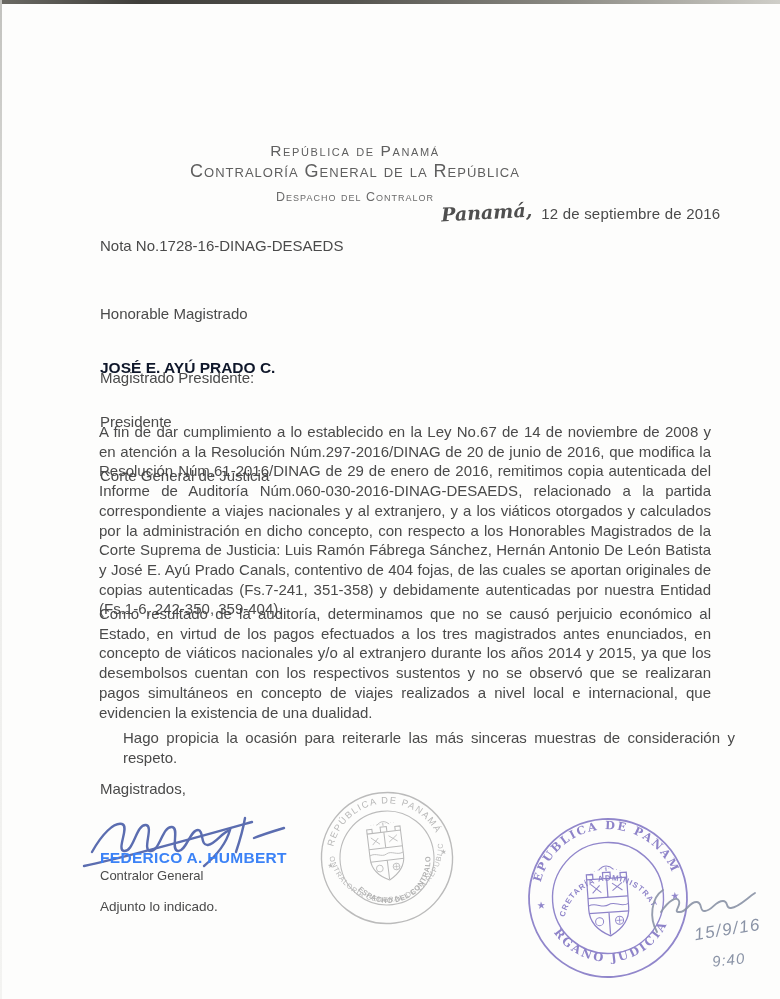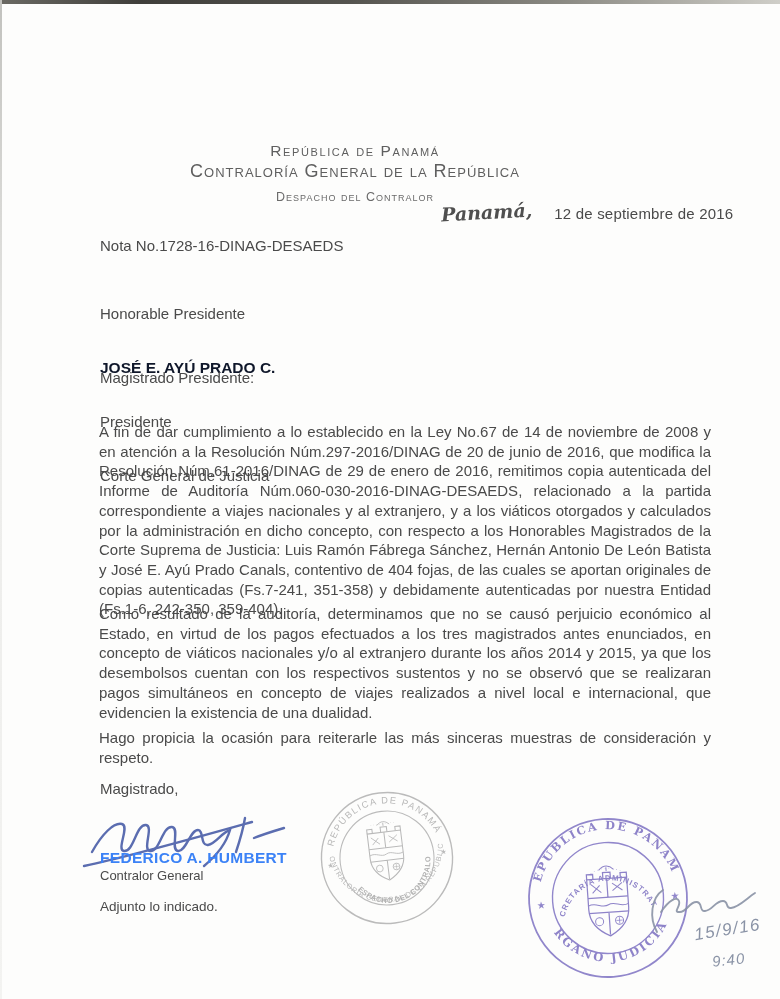--- a/index.html
+++ b/index.html
@@ -15,29 +15,29 @@
   .scan-left{left:0;top:0;width:2px;height:999px;
     background:linear-gradient(180deg,#c2c2be,#ececea 40%,#f3f3f1);}
   
   .letterhead{left:100px;top:141px;width:510px;text-align:center;color:#5f5f5f;}
   .lh1{font-variant:small-caps;font-size:15.5px;letter-spacing:1.6px;line-height:19px;}
   .lh2{font-variant:small-caps;font-size:18px;letter-spacing:1px;line-height:22px;}
   .lh3{font-variant:small-caps;font-size:12.5px;letter-spacing:1px;margin-top:8px;color:#6a6a6a;}
   .dateline{left:441px;top:201px;display:flex;align-items:baseline;}
   .place{font-family:"DejaVu Serif",serif;font-style:italic;font-weight:bold;
     font-size:19px;color:#4f4f4f;transform:rotate(-3deg);}
-  .datetxt{font-size:15px;margin-left:22px;letter-spacing:.2px;}
+  .datetxt{font-size:15px;margin-left:9px;letter-spacing:.2px;}
   
   .ref{left:100px;top:237px;font-size:15px;}
   .recipient{left:100px;top:269px;font-size:15px;line-height:18px;white-space:pre;}
   .recipient .bold{font-weight:bold;font-size:15.5px;color:#0f172a;}
   .salutation{left:100px;top:369px;font-size:15px;}
   .para{left:99px;width:612px;font-size:15px;line-height:19.7px;
     text-align:justify;text-justify:inter-word;}
-  .p1{top:422px;} .p2{top:604px;} .p3{top:728px;}
+  .p1{top:422px;} .p2{top:604px;} .p3{top:728px;margin-left:24px;}
   .closing{left:100px;top:780px;font-size:15px;}
   .signer-name{left:100px;top:849px;font-size:15.5px;font-weight:bold;color:#3b82f6;letter-spacing:.3px;}
   .signer-title{left:100px;top:868px;font-size:13px;}
   .enclosure{left:100px;top:899px;font-size:13.5px;}
   
   .sig-svg{left:82px;top:806px;}
   .seal-gray{left:317px;top:788px;transform:rotate(-7deg);opacity:.72;}
   .seal-purple{left:522px;top:812px;transform:rotate(-4deg);opacity:.88;}
   .rcv-squiggle{left:645px;top:886px;}
   .rcv-date{left:694px;top:920px;font-size:17px;font-style:italic;color:#8a93a6;
@@ -62,33 +62,33 @@
   </div>
 
   <div class="abs dateline">
     <span class="place">Panamá,</span>
     <span class="datetxt">12 de septiembre de 2016</span>
   </div>
 
   <div class="abs ref">Nota No.1728-16-DINAG-DESAEDS</div>
 
   <div class="abs recipient">
-    <div>Honorable Presidente</div>
+    <div>Honorable Magistrado</div>
     <div class="bold">JOSÉ E. AYÚ PRADO C.</div>
     <div>Presidente</div>
     <div>Corte General de Justicia</div>
   </div>
 
   <div class="abs salutation">Magistrado Presidente:</div>
 
   <div class="abs para p1">A fin de dar cumplimiento a lo establecido en la Ley No.67 de 14 de noviembre de 2008 y en atención a la Resolución Núm.297-2016/DINAG de 20 de junio de 2016, que modifica la Resolución Núm.61-2016/DINAG de 29 de enero de 2016, remitimos copia autenticada del Informe de Auditoría Núm.060-030-2016-DINAG-DESAEDS, relacionado a la partida correspondiente a viajes nacionales y al extranjero, y a los viáticos otorgados y calculados por la administración en dicho concepto, con respecto a los Honorables Magistrados de la Corte Suprema de Justicia: Luis Ramón Fábrega Sánchez, Hernán Antonio De León Batista y José E. Ayú Prado Canals, contentivo de 404 fojas, de las cuales se aportan originales de copias autenticadas (Fs.7-241, 351-358) y debidamente autenticadas por nuestra Entidad (Fs.1-6, 242-350, 359-404).</div>
   <div class="abs para p2">Como resultado de la auditoría, determinamos que no se causó perjuicio económico al Estado, en virtud de los pagos efectuados a los tres magistrados antes enunciados, en concepto de viáticos nacionales y/o al extranjero durante los años 2014 y 2015, ya que los desembolsos cuentan con los respectivos sustentos y no se observó que se realizaran pagos simultáneos en concepto de viajes realizados a nivel local e internacional, que evidencien la existencia de una dualidad.</div>
   <div class="abs para p3">Hago propicia la ocasión para reiterarle las más sinceras muestras de consideración y respeto.</div>
 
-  <div class="abs closing">Magistrado,</div>
+  <div class="abs closing">Magistrados,</div>
 
   <svg class="abs sig-svg" width="230" height="66" viewBox="0 0 230 66">
     <g fill="none" stroke="#3f54a3" stroke-width="2.4" stroke-linecap="round" opacity="0.85">
       <path d="M 10,46 C 20,28 32,16 40,18 C 48,20 34,44 42,45 C 52,46 54,18 64,19
                C 72,20 60,44 68,45 C 78,46 80,20 90,21 C 98,22 88,44 96,45
                C 104,46 108,24 116,24 C 122,24 118,40 126,39 C 134,38 140,26 148,24
                C 144,38 134,50 122,60"></path>
       <path d="M 2,60 C 42,52 120,30 170,16"></path>
       <path d="M 163,12 C 161,24 158,34 154,46"></path>
       <path d="M 172,32 C 182,28 192,25 202,22"></path>

